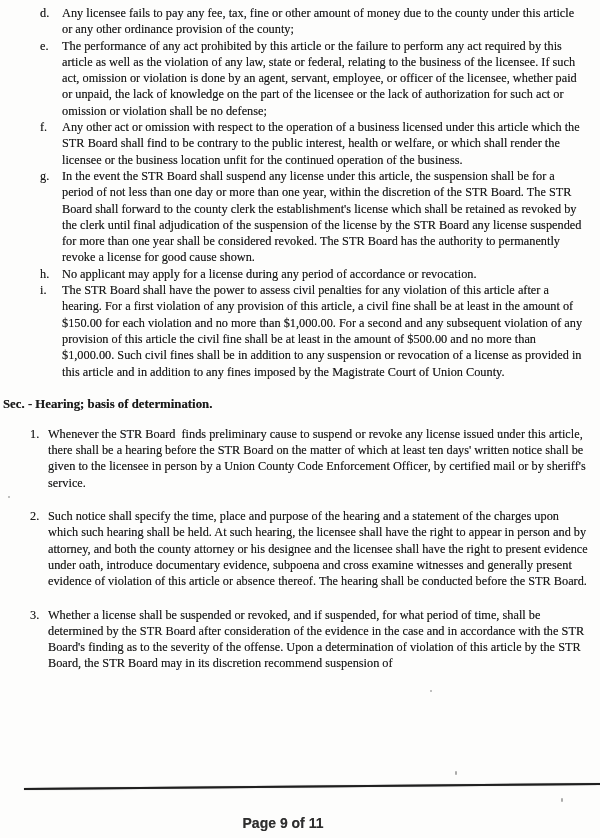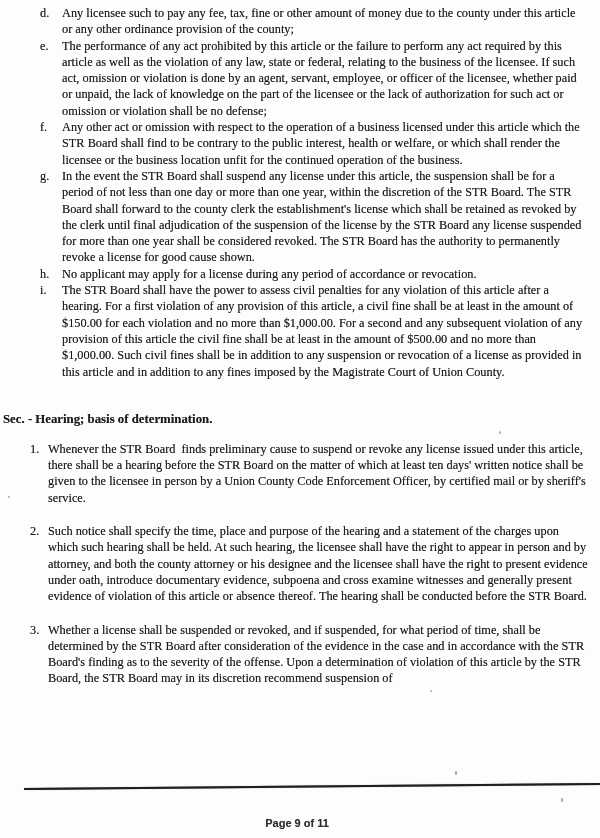--- a/index.html
+++ b/index.html
@@ -55,41 +55,41 @@
     width: 18px;
   }
   .item-text {
     flex: 1;
     white-space: pre-wrap;
   }
   .section-heading {
     font-size: 12.8px;
     font-weight: bold;
     line-height: 16px;
-    margin: 31px 0 14px 3px;
+    margin: 16px 0 14px 3px;
   }
   .footer-rule {
     position: absolute;
     top: 788px;
     left: 24px;
     width: 580px;
     height: 2px;
     background: #1f1f1f;
     transform: rotate(-0.5deg);
     transform-origin: left center;
     box-shadow: 0 0 0.8px rgba(0,0,0,0.6);
   }
   .footer-text {
     position: absolute;
     top: 815px;
-    left: 16px;
+    left: 2px;
     width: 562px;
     text-align: center;
     font-family: "Liberation Sans", sans-serif;
-    font-size: 11px;
+    font-size: 14px;
     font-weight: 700;
     color: #2e2e2e;
     text-shadow: 0 0 0.5px rgba(40,40,40,0.5);
   }
   .speck {
     position: absolute;
     background: rgba(70,70,70,0.45);
     border-radius: 50%;
   }
   .speck.s1 { left: 499px; top: 431px; width: 2px; height: 3px; }
@@ -100,21 +100,21 @@
 </style>
 </head>
 <body>
 
 <div class="page">
   <div class="content">
 
     <ol class="lettered-list">
       <li>
         <span class="l-marker">d.</span>
-        <span class="item-text">Any licensee such to pay any fee, tax, fine or other amount of money due to the county under this article or any other ordinance provision of the county;</span>
+        <span class="item-text">Any licensee fails to pay any fee, tax, fine or other amount of money due to the county under this article or any other ordinance provision of the county;</span>
       </li>
       <li>
         <span class="l-marker">e.</span>
         <span class="item-text">The performance of any act prohibited by this article or the failure to perform any act required by this article as well as the violation of any law, state or federal, relating to the business of the licensee. If such act, omission or violation is done by an agent, servant, employee, or officer of the licensee, whether paid or unpaid, the lack of knowledge on the part of the licensee or the lack of authorization for such act or omission or violation shall be no defense;</span>
       </li>
       <li>
         <span class="l-marker">f.</span>
         <span class="item-text">Any other act or omission with respect to the operation of a business licensed under this article which the STR Board shall find to be contrary to the public interest, health or welfare, or which shall render the licensee or the business location unfit for the continued operation of the business.</span>
       </li>
       <li>

